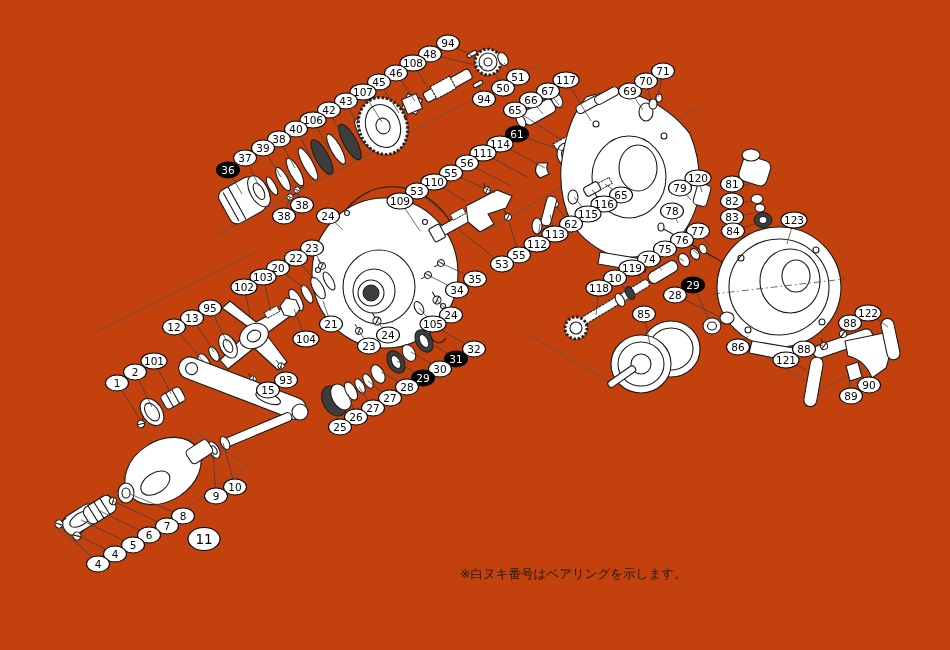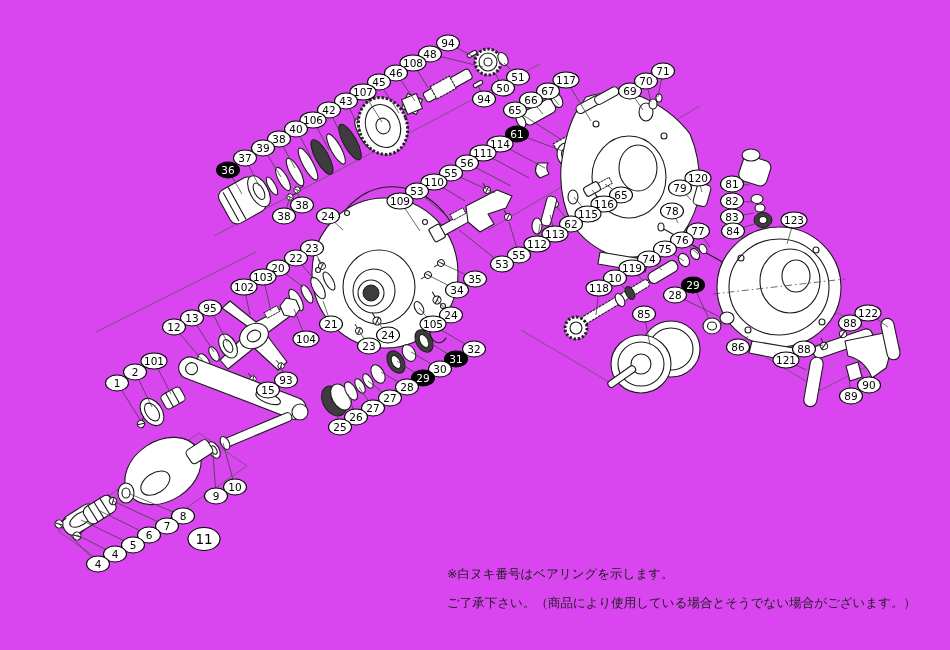--- a/index.html
+++ b/index.html
@@ -1,25 +1,25 @@
 <!DOCTYPE html>
 <html><head>
 <meta charset="utf-8">
 <style>
   html,body{margin:0;padding:0;background:#fff;}
-  .canvas{position:relative;width:950px;height:650px;background:#d946ef;overflow:hidden;
+  .canvas{position:relative;width:950px;height:650px;background:#c2410c;overflow:hidden;
           font-family:"DejaVu Sans",sans-serif;}
   svg{position:absolute;left:0;top:0;}
   .ln{fill:none;stroke:#1b1b1b;stroke-width:1.1;stroke-linejoin:round;stroke-linecap:round;}
   .fw{fill:#ffffff;stroke:#1b1b1b;stroke-width:1.1;stroke-linejoin:round;stroke-linecap:round;}
   .dk{fill:#3d3d3d;stroke:#1b1b1b;stroke-width:1;}
   .thin{fill:none;stroke:#555;stroke-width:0.7;}
   .cl{fill:none;stroke:#444;stroke-width:0.8;stroke-dasharray:7 3 1.5 3;}
   .gear{fill:#ffffff;stroke:#222;stroke-width:3;stroke-dasharray:2.5 1.8;}
-  .notes{position:absolute;left:447px;top:566px;width:470px;color:#1c1c1c;}
+  .notes{position:absolute;left:460px;top:566px;width:470px;color:#1c1c1c;}
   .notes .n1{font-size:12.5px;margin-bottom:11px;}
   .notes .n2{font-size:12.5px;line-height:18px;}
 </style>
 </head>
 <body>
 
 <div class="canvas">
 
 <svg id="diagram-svg" width="950" height="650" viewBox="0 0 950 650">
 
@@ -642,17 +642,16 @@
         <ellipse cx="98" cy="564" rx="11.5" ry="8" fill="#ffffff" stroke="#000" stroke-width="1.1"></ellipse>
         <text x="98" y="567.6" text-anchor="middle" font-size="10.5" font-family="&quot;DejaVu Sans&quot;, sans-serif" fill="#000000">4</text>
         <ellipse cx="204" cy="539" rx="16" ry="11.5" fill="#ffffff" stroke="#000" stroke-width="1.1"></ellipse>
         <text x="204" y="543.5" text-anchor="middle" font-size="13.5" font-family="&quot;DejaVu Sans&quot;, sans-serif" fill="#000000">11</text>
       </g>
 </svg>
 
 <div class="notes">
   <div class="n1">※白ヌキ番号はベアリングを示します。</div>
   <div class="n2">
-    <div>ご了承下さい。（商品により使用している場合とそうでない場合がございます。）</div>
   </div>
 </div>
 
 </div>
 
 </body></html>

